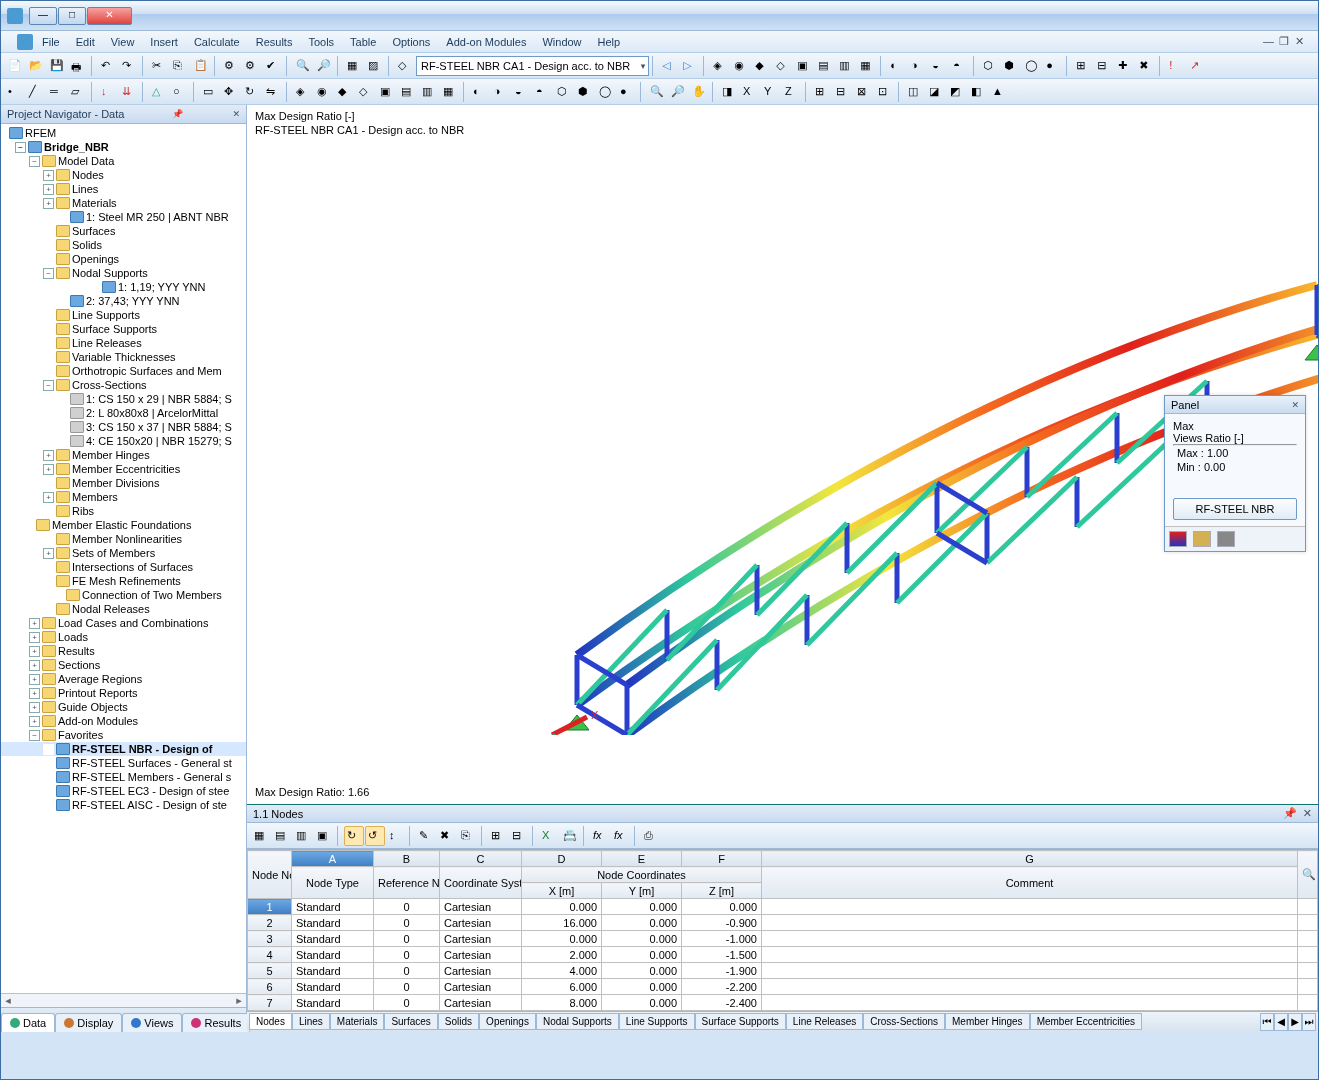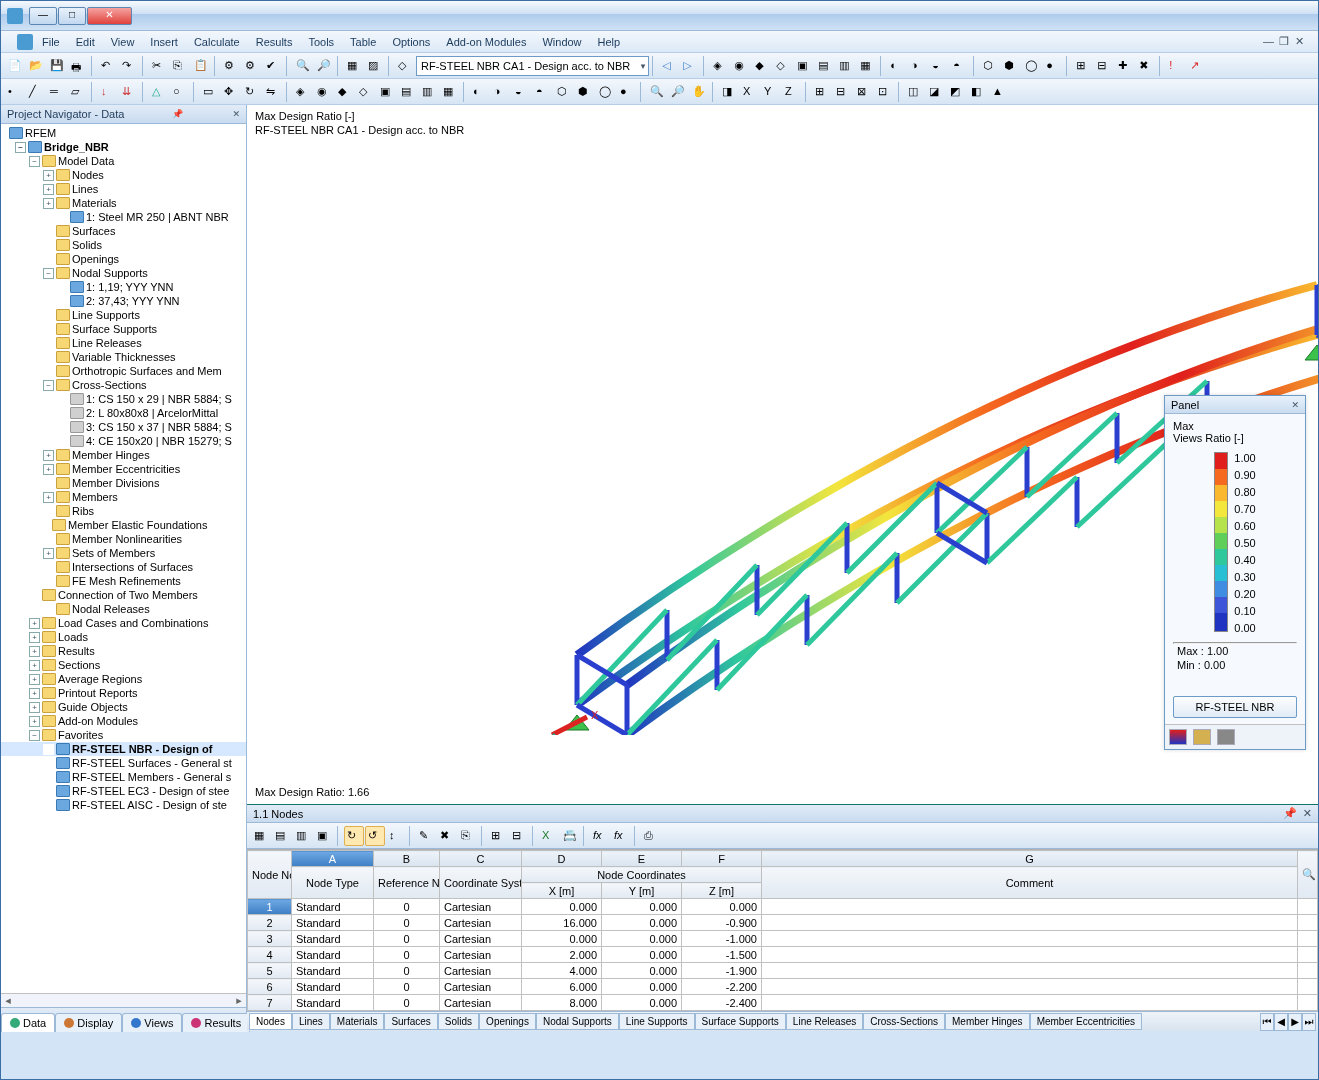--- a/index.html
+++ b/index.html
@@ -457,21 +457,21 @@
             <div class="tn" style="padding-left:42px">
               <span class="exp blank"></span>
               <span class="fico "></span>
               <span>Openings</span>
             </div>
             <div class="tn" style="padding-left:42px">
               <span class="exp">−</span>
               <span class="fico "></span>
               <span>Nodal Supports</span>
             </div>
-            <div class="tn" style="padding-left:56px">
+            <div class="tn" style="padding-left:88px">
               <span class="exp blank"></span>
               <span class="fico blue"></span>
               <span>1: 1,19; YYY YNN</span>
             </div>
             <div class="tn" style="padding-left:56px">
               <span class="exp blank"></span>
               <span class="fico blue"></span>
               <span>2: 37,43; YYY YNN</span>
             </div>
             <div class="tn" style="padding-left:42px">
@@ -542,21 +542,21 @@
             <div class="tn" style="padding-left:42px">
               <span class="exp">+</span>
               <span class="fico "></span>
               <span>Members</span>
             </div>
             <div class="tn" style="padding-left:42px">
               <span class="exp blank"></span>
               <span class="fico "></span>
               <span>Ribs</span>
             </div>
-            <div class="tn" style="padding-left:38px">
+            <div class="tn" style="padding-left:22px">
               <span class="exp blank"></span>
               <span class="fico "></span>
               <span>Member Elastic Foundations</span>
             </div>
             <div class="tn" style="padding-left:42px">
               <span class="exp blank"></span>
               <span class="fico "></span>
               <span>Member Nonlinearities</span>
             </div>
             <div class="tn" style="padding-left:42px">
@@ -567,21 +567,21 @@
             <div class="tn" style="padding-left:42px">
               <span class="exp blank"></span>
               <span class="fico "></span>
               <span>Intersections of Surfaces</span>
             </div>
             <div class="tn" style="padding-left:42px">
               <span class="exp blank"></span>
               <span class="fico "></span>
               <span>FE Mesh Refinements</span>
             </div>
-            <div class="tn" style="padding-left:28px">
+            <div class="tn" style="padding-left:52px">
               <span class="exp blank"></span>
               <span class="fico "></span>
               <span>Connection of Two Members</span>
             </div>
             <div class="tn" style="padding-left:42px">
               <span class="exp blank"></span>
               <span class="fico "></span>
               <span>Nodal Releases</span>
             </div>
           </div>
@@ -782,36 +782,20 @@
         </div>
 
         <div class="panel">
           <div class="pt">
             <span>Panel</span>
             <span class="x">✕</span>
           </div>
           <div class="pb">
             <div>Max</div>
             <div>Views Ratio [-]</div>
-            <div class="scale">
-              <div class="scaleBar"></div>
-              <div class="scaleLbl" id="scaleLbl">
-                  <div>1.00</div>
-                  <div>0.90</div>
-                  <div>0.80</div>
-                  <div>0.70</div>
-                  <div>0.60</div>
-                  <div>0.50</div>
-                  <div>0.40</div>
-                  <div>0.30</div>
-                  <div>0.20</div>
-                  <div>0.10</div>
-                  <div>0.00</div>
-                </div>
-            </div>
             <hr>
             <div class="statrow">
                 <span>Max  :   1.00</span>
               </div>
             <div class="statrow">
                 <span>Min   :   0.00</span>
               </div>
             <button class="pbtn">RF-STEEL NBR</button>
           </div>
           <div class="ptabs">

